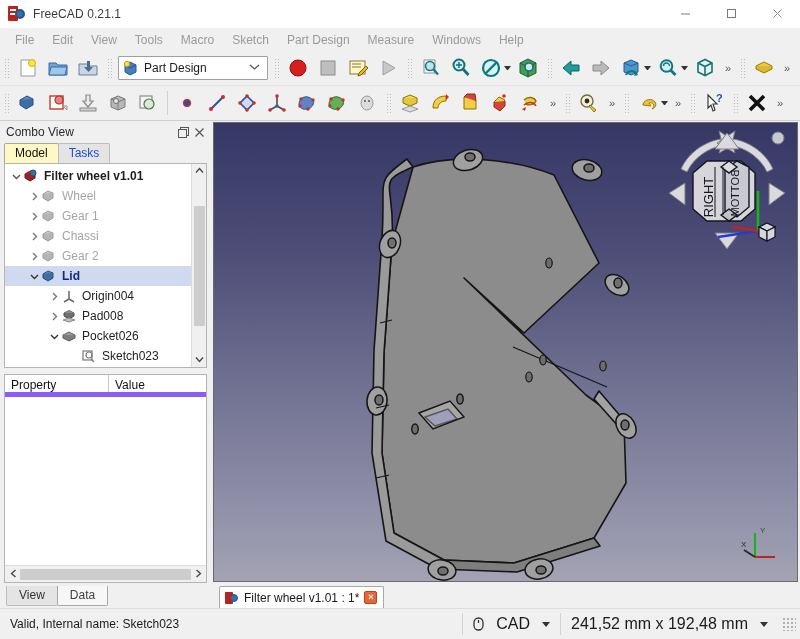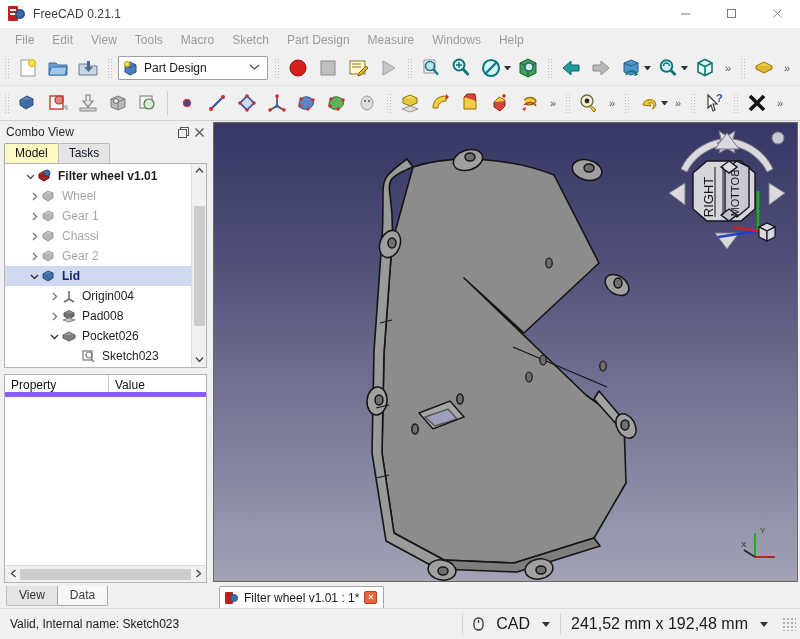--- a/index.html
+++ b/index.html
@@ -84,30 +84,30 @@
   .combo{ width:211px; flex:0 0 211px; display:flex; flex-direction:column; background:#f0f0f0; }
   .combo-head{
     height:20px; display:flex; align-items:center; padding:0 4px 0 6px; flex:0 0 20px;
   }
   .combo-head .ctitle{ font-size:12px; color:#2b2b2b; flex:1 1 auto; }
   .combo-head .cbtn{ width:16px; height:16px; display:flex; align-items:center; justify-content:center; color:#555; }
 
   .tabs{ display:flex; align-items:flex-end; height:21px; padding-left:4px; flex:0 0 21px; }
   .tab{
     font-size:12px; padding:2px 10px 3px 10px; border:1px solid #bdbdbd; border-bottom:none;
-    background:#e4e4e4; color:#0f172a; margin-right:-1px; border-radius:2px 2px 0 0;
+    background:#e4e4e4; color:#1d4ed8; margin-right:-1px; border-radius:2px 2px 0 0;
   }
   .tab.active{ background:#fef9c3; border-color:#a8a8a8; color:#111; }
 
   .treebox{
     margin:0 4px; border:1px solid #b5b5b5; background:#fff; flex:0 0 205px;
     position:relative; overflow:hidden; display:flex;
   }
   .tree{ flex:1 1 auto; padding:2px 0 0 0; overflow:hidden; }
-  .trow{ height:20px; display:flex; align-items:center; padding-left:18px; white-space:nowrap; }
+  .trow{ height:20px; display:flex; align-items:center; padding-left:4px; white-space:nowrap; }
   .trow.sel{ background:#cfd9f0; }
   .tw{ width:14px; flex:0 0 14px; display:flex; align-items:center; justify-content:center; color:#555; font-size:9px; }
   .ticon{ width:16px; height:16px; flex:0 0 16px; margin-right:5px; position:relative; }
   .tlabel{ font-size:12px; color:#1e1e1e; }
   .tlabel.dim{ color:#a6a6a6; }
   .tlabel.bold{ font-weight:bold; }
   .tlabel.selblue{ color:#11297a; font-weight:bold; }
 
   .vscroll{
     width:15px; flex:0 0 15px; background:#f0f0f0; border-left:1px solid #dcdcdc;

